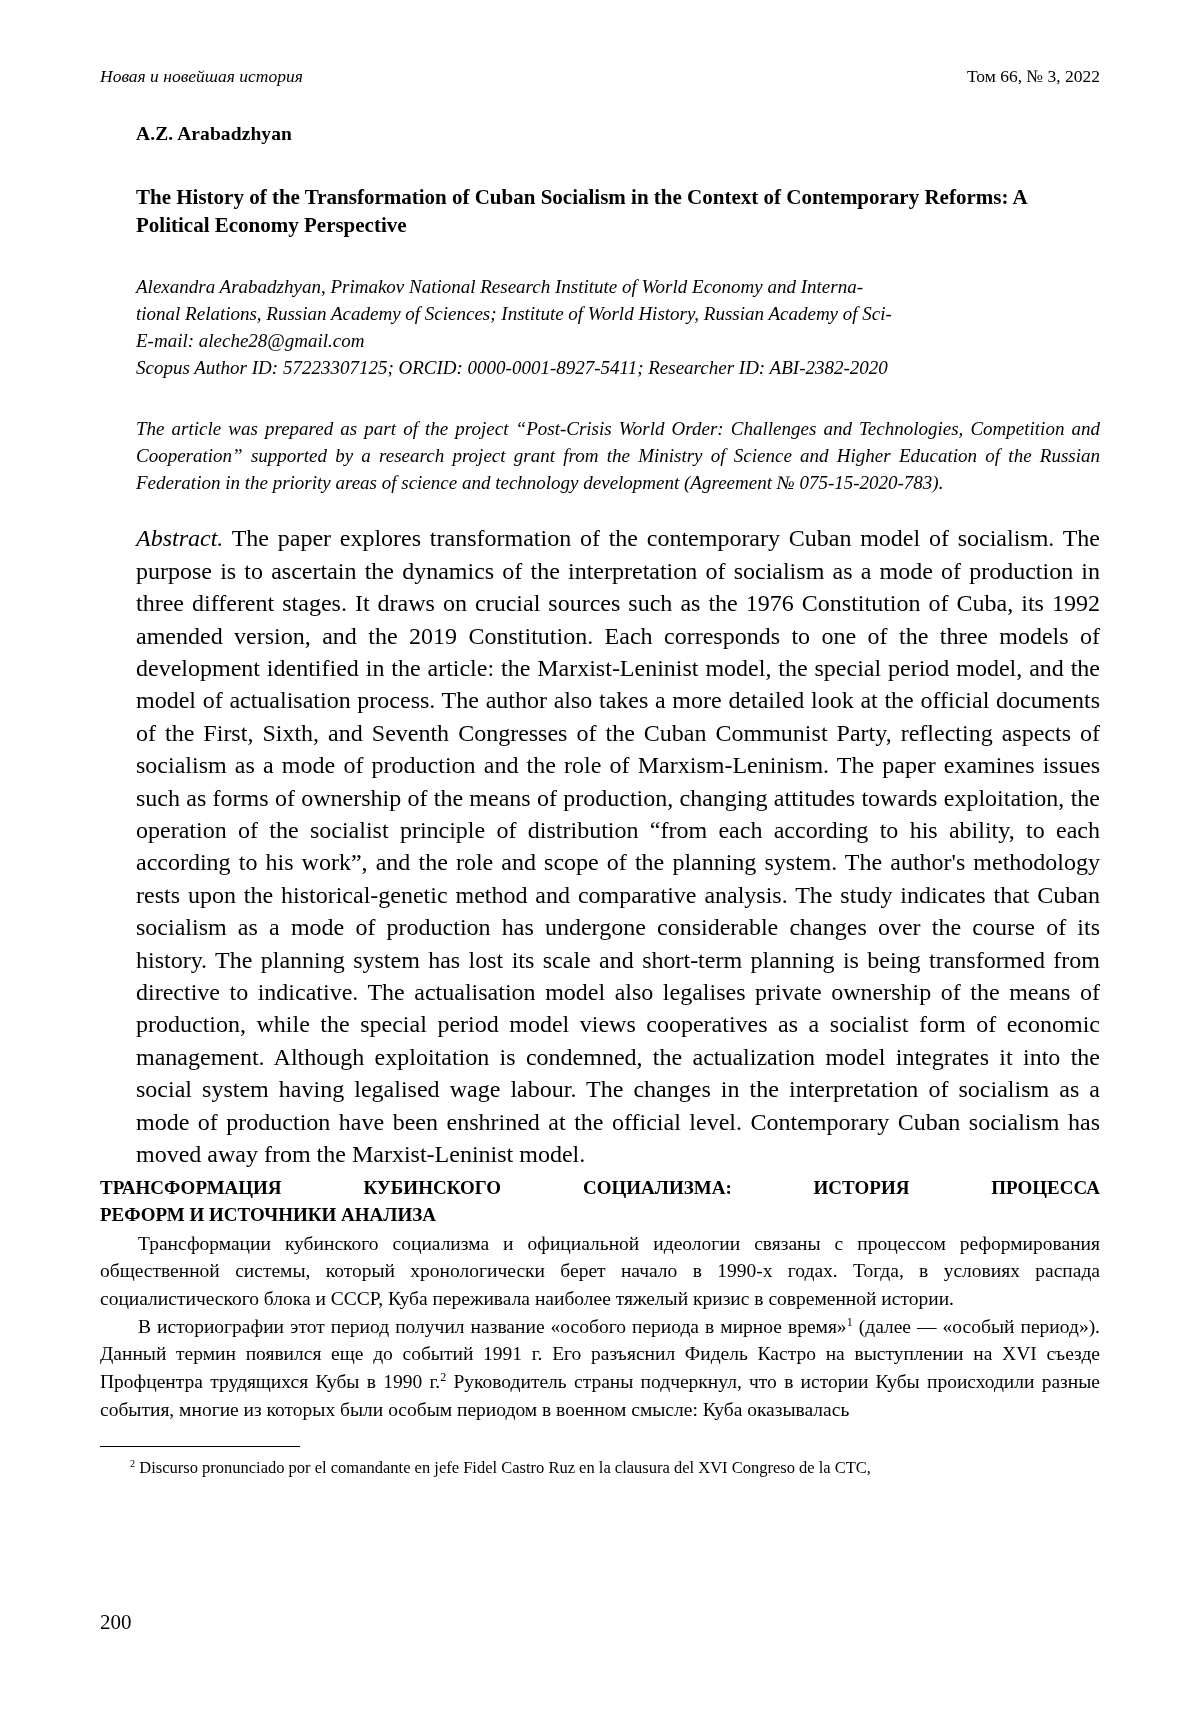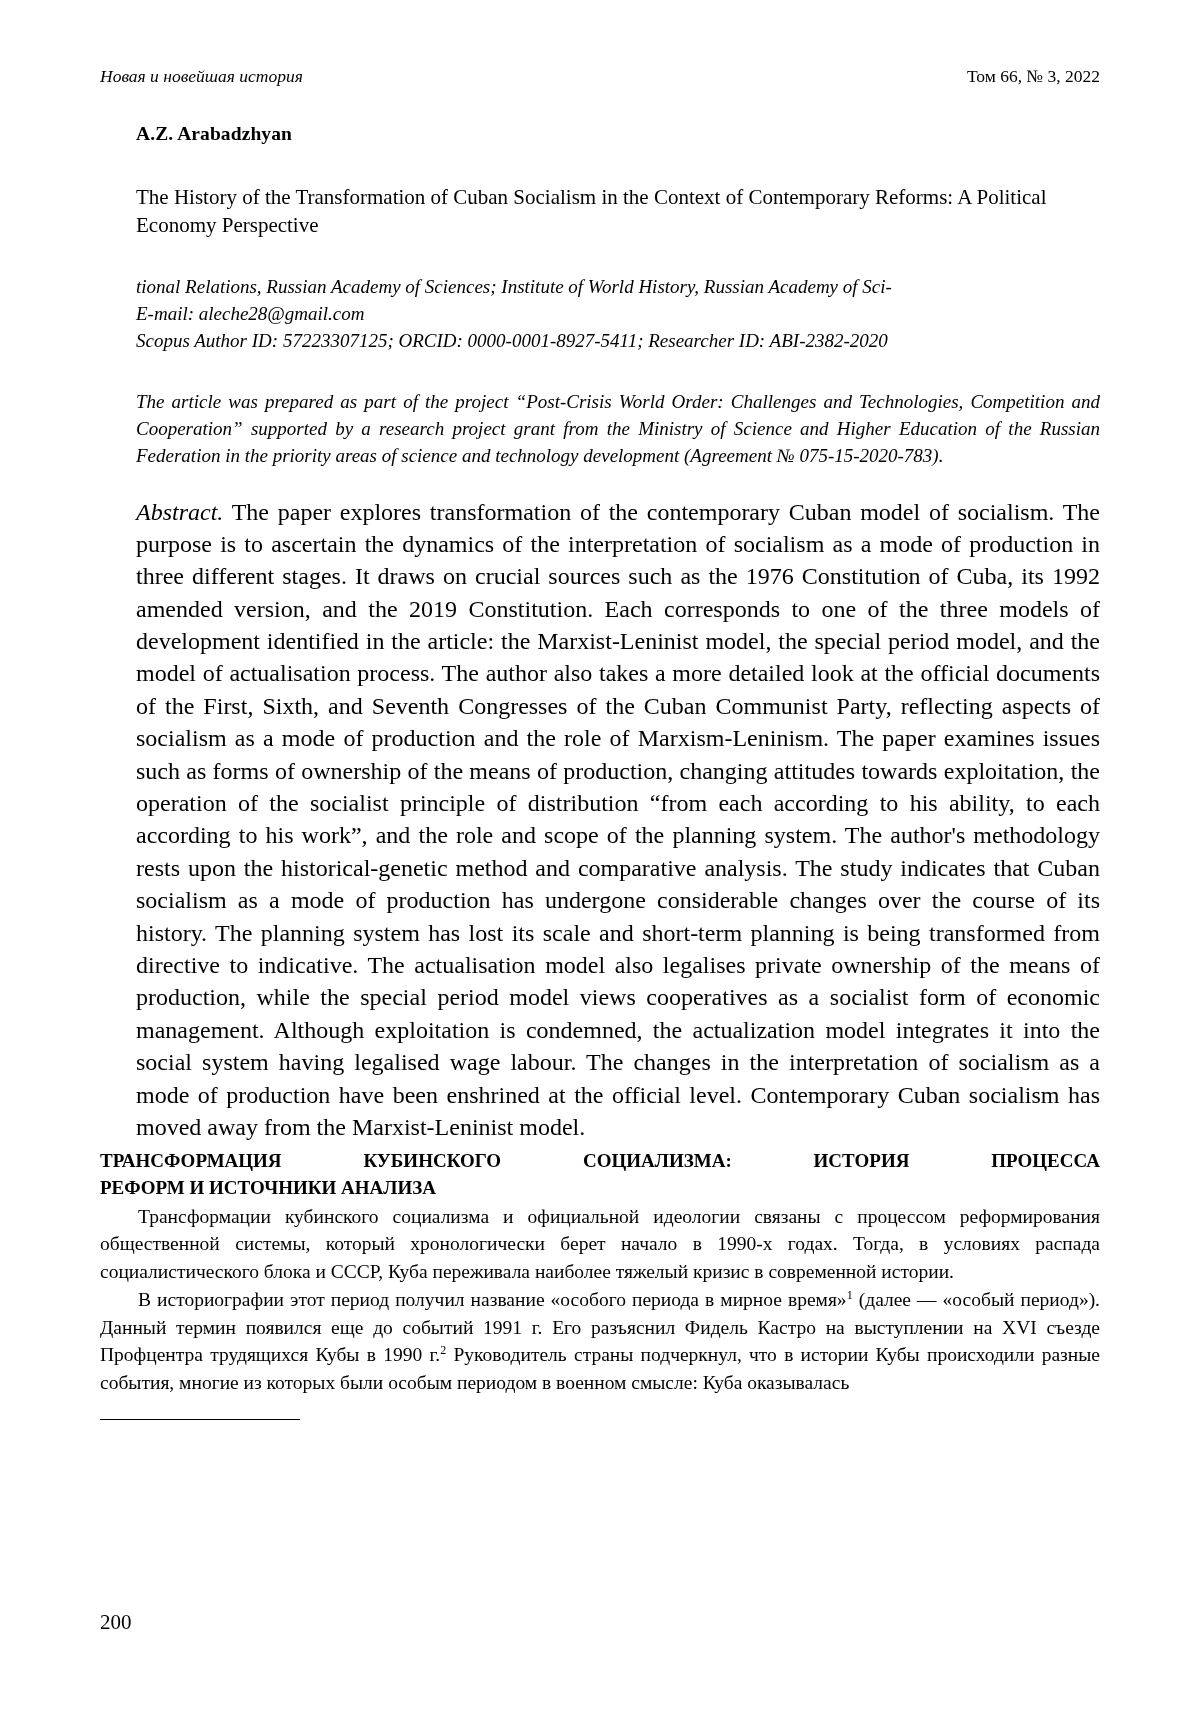--- a/index.html
+++ b/index.html
@@ -51,21 +51,21 @@
   }
 
   .author {
     font-weight: bold;
     font-size: 19.5px;
     letter-spacing: 0.1px;
     margin-bottom: 38px;
   }
 
   .title {
-    font-weight: normal;
+    font-weight: bold;
     font-size: 21px;
     line-height: 1.35;
     margin-bottom: 34px;
   }
 
   .affil {
     font-style: italic;
     font-size: 19px;
     line-height: 1.42;
     text-align: justify;
@@ -170,20 +170,21 @@
       <div class="right">Том 66, № 3, 2022</div>
     </div>
 
     <div class="indent-block">
 
       <div class="author">A.Z. Arabadzhyan</div>
 
       <div class="title">The History of the Transformation of Cuban Socialism in the Context of Contemporary Reforms: A Political Economy Perspective</div>
 
       <div class="affil">
+        <span class="line affil-just">Alexandra Arabadzhyan, Primakov National Research Institute of World Economy and Interna-</span>
         <span class="line affil-just">tional Relations, Russian Academy of Sciences; Institute of World History, Russian Academy of Sci-</span>
         <span class="line">E-mail: aleche28@gmail.com</span>
         <span class="line">Scopus Author ID: 57223307125; ORCID: 0000-0001-8927-5411; Researcher ID: ABI-2382-2020</span>
       </div>
 
       <div class="funding">The article was prepared as part of the project “Post-Crisis World Order: Challenges and Technologies, Competition and Cooperation” supported by a research project grant from the Ministry of Science and Higher Education of the Russian Federation in the priority areas of science and technology development (Agreement № 075-15-2020-783).</div>
 
       <div class="abstract"><span class="lbl">Abstract.</span><span> The paper explores transformation of the contemporary Cuban model of socialism. The purpose is to ascertain the dynamics of the interpretation of socialism as a mode of production in three different stages. It draws on crucial sources such as the 1976 Constitution of Cuba, its 1992 amended version, and the 2019 Constitution. Each corresponds to one of the three models of development identified in the article: the Marxist-Leninist model, the special period model, and the model of actualisation process. The author also takes a more detailed look at the official documents of the First, Sixth, and Seventh Congresses of the Cuban Communist Party, reflecting aspects of socialism as a mode of production and the role of Marxism-Leninism. The paper examines issues such as forms of ownership of the means of production, changing attitudes towards exploitation, the operation of the socialist principle of distribution “from each according to his ability, to each according to his work”, and the role and scope of the planning system. The author's methodology rests upon the historical-genetic method and comparative analysis. The study indicates that Cuban socialism as a mode of production has undergone considerable changes over the course of its history. The planning system has lost its scale and short-term planning is being transformed from directive to indicative. The actualisation model also legalises private ownership of the means of production, while the special period model views cooperatives as a socialist form of economic management. Although exploitation is condemned, the actualization model integrates it into the social system having legalised wage labour. The changes in the interpretation of socialism as a mode of production have been enshrined at the official level. Contemporary Cuban socialism has moved away from the Marxist-Leninist model.</span></div>
 
 
@@ -194,18 +195,19 @@
       <div class="l2">РЕФОРМ И ИСТОЧНИКИ АНАЛИЗА</div>
     </div>
 
     <p class="body-p">Трансформации кубинского социализма и официальной идеологии связаны с процессом реформирования общественной системы, который хронологически берет начало в 1990-х годах. Тогда, в условиях распада социалистического блока и СССР, Куба переживала наиболее тяжелый кризис в современной истории.</p>
 
     <p class="body-p"><span>В историографии этот период получил название «особого периода в мирное время»</span><sup>1</sup><span> (далее — «особый период»). Данный термин появился еще до событий 1991 г. Его разъяснил Фидель Кастро на выступлении на XVI съезде Профцентра трудящихся Кубы в 1990 г.</span><sup>2</sup><span> Руководитель страны подчеркнул, что в истории Кубы происходили разные события, многие из которых были особым периодом в военном смысле: Куба оказывалась</span></p>
 
     <div class="footnote-rule"></div>
 
     <div class="footnotes">
+      <p><sup>2</sup><span> Discurso pronunciado por el comandante en jefe Fidel Castro Ruz en la clausura del XVI Congreso de la CTC,</span></p>
     </div>
 
   </div>
 
   <div class="pageno">200</div>
 </div>
 
 </body></html>

